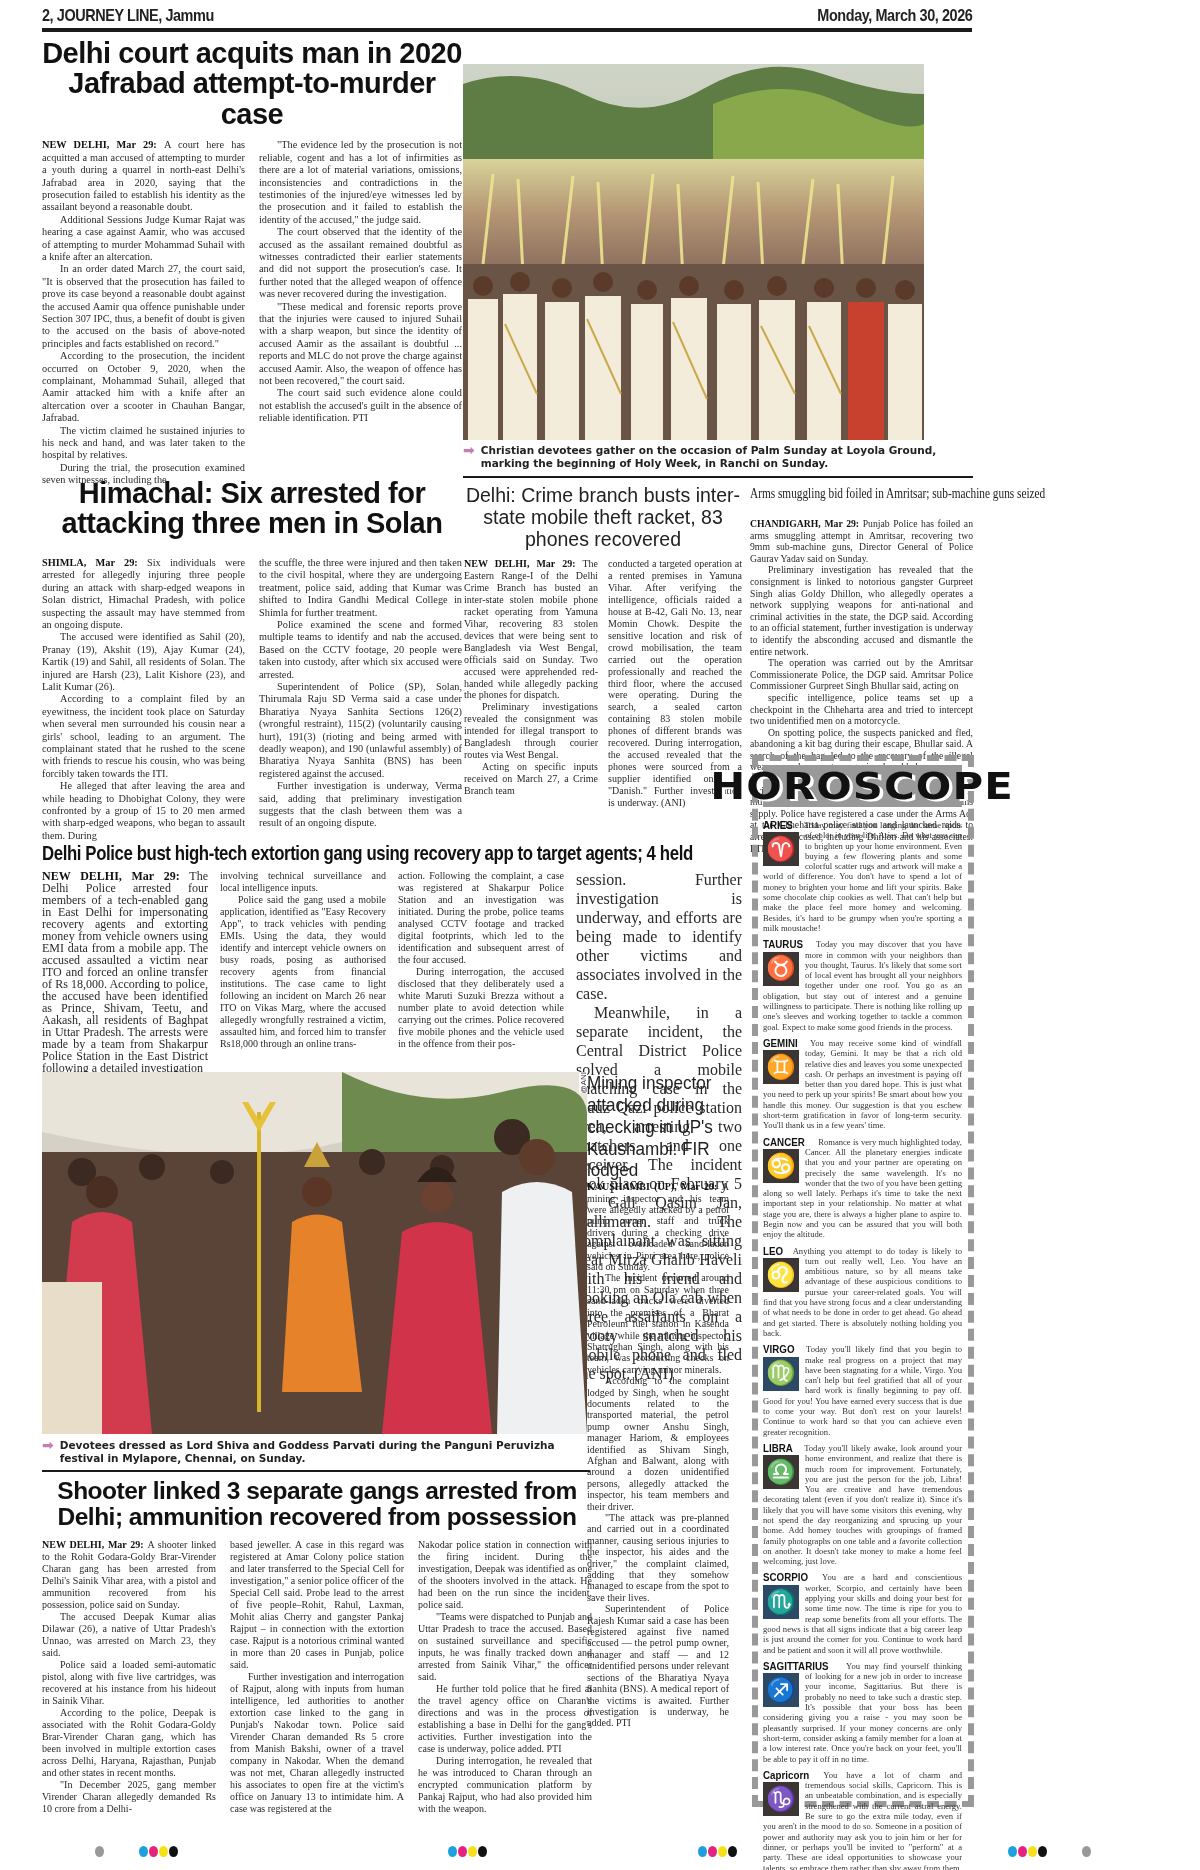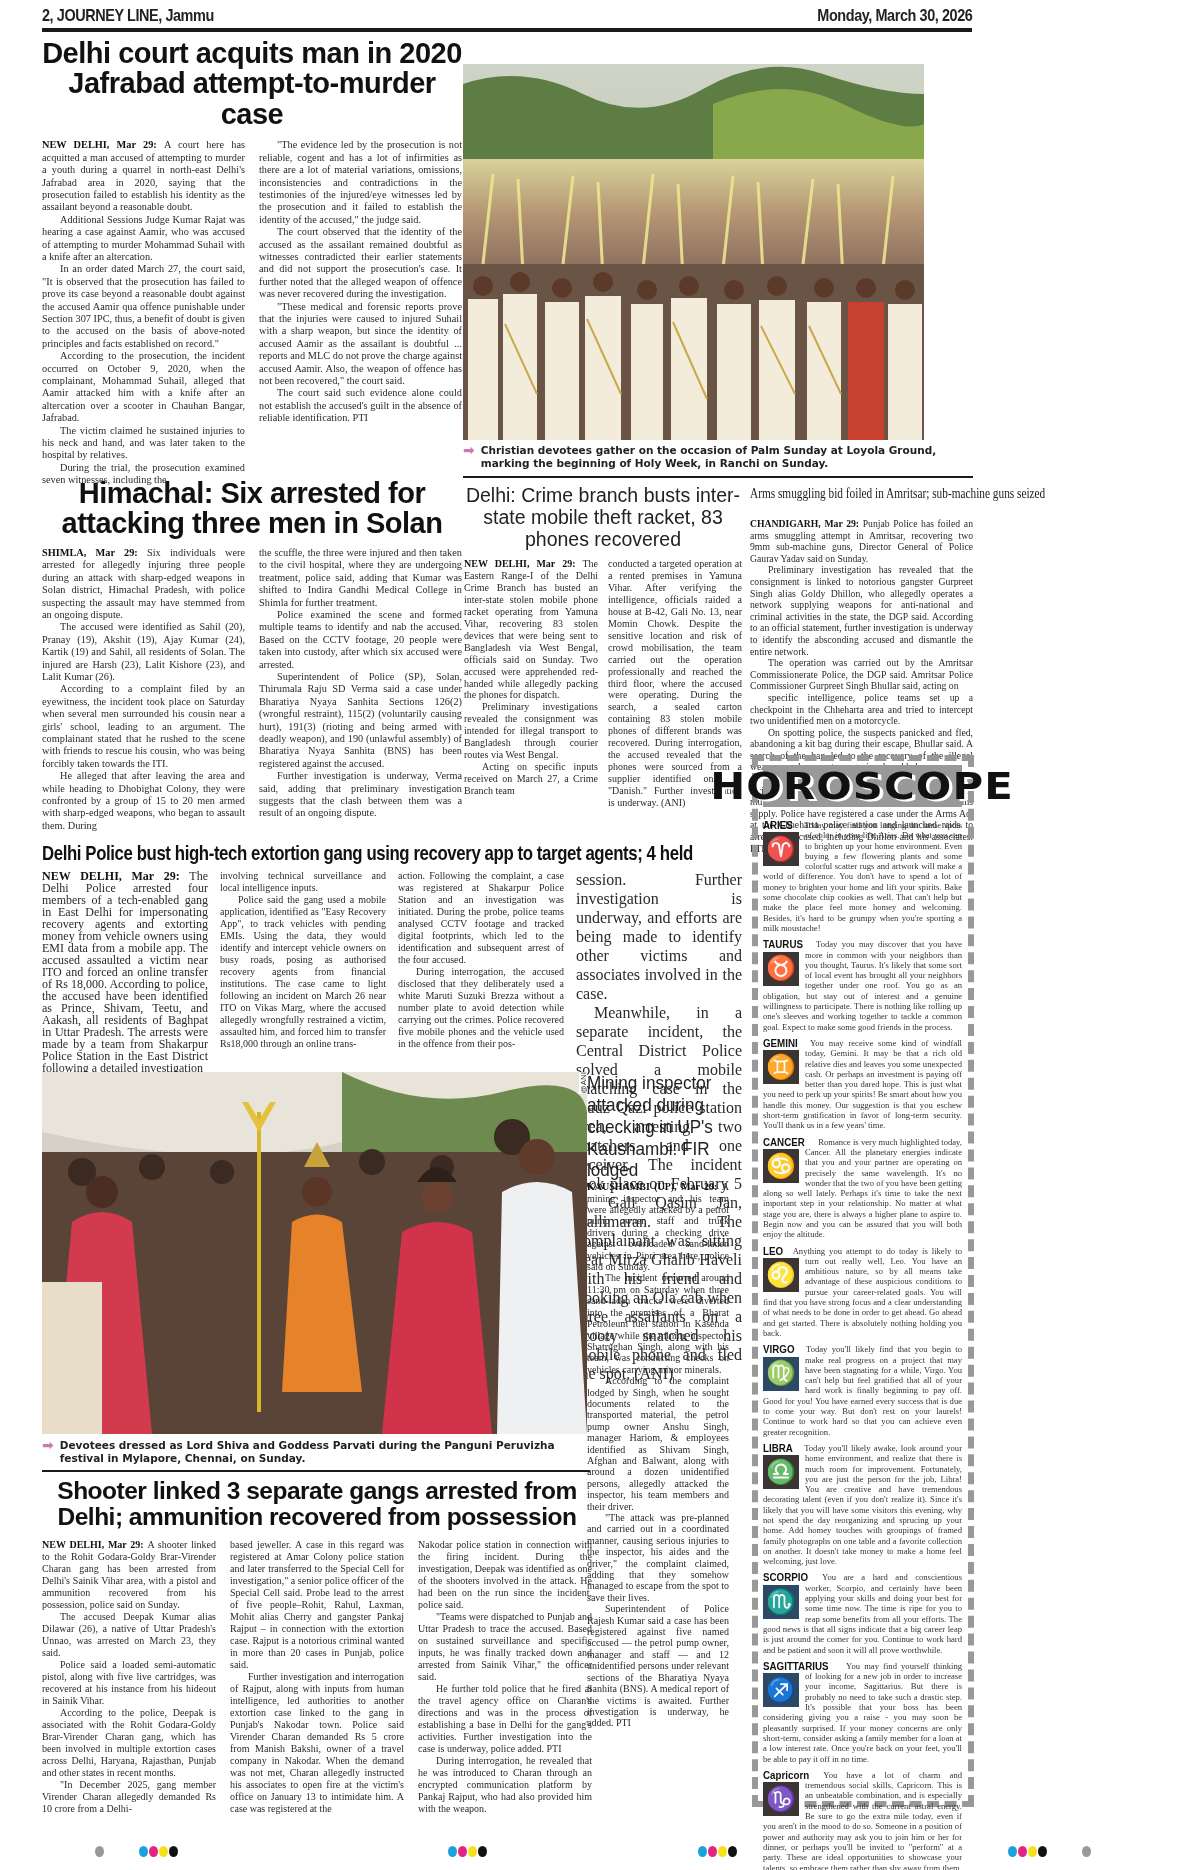--- a/index.html
+++ b/index.html
@@ -125,21 +125,21 @@
   
 </div>
 <div class="abs caption" style="left:463px;top:444px;width:510px">
   <span class="arrow">➡</span>
   <span>Christian devotees gather on the occasion of Palm Sunday at Loyola Ground, marking the beginning of Holy Week, in Ranchi on Sunday.</span>
 </div>
 <div class="abs rule" style="left:463px;top:476px;width:510px;height:1.5px"></div>
 
 <div class="abs" style="left:42px;top:478px;width:420px">
   <div class="hl" style="font-size:29px;text-align:center">Himachal: Six arrested for attacking three men in Solan</div>
-  <div class="cols" style="margin-top:8px">
+  <div class="cols" style="margin-top:18px">
     <div class="col" id="sol-c1">
         <p class="first"><span class="dl">SHIMLA, Mar 29: </span>Six individuals were arrested for allegedly injuring three people during an attack with sharp-edged weapons in Solan district, Himachal Pradesh, with police suspecting the assault may have stemmed from an ongoing dispute.</p>
         <p>The accused were identified as Sahil (20), Pranay (19), Akshit (19), Ajay Kumar (24), Kartik (19) and Sahil, all residents of Solan. The injured are Harsh (23), Lalit Kishore (23), and Lalit Kumar (26).</p>
         <p>According to a complaint filed by an eyewitness, the incident took place on Saturday when several men surrounded his cousin near a girls' school, leading to an argument. The complainant stated that he rushed to the scene with friends to rescue his cousin, who was being forcibly taken towards the ITI.</p>
         <p>He alleged that after leaving the area and while heading to Dhobighat Colony, they were confronted by a group of 15 to 20 men armed with sharp-edged weapons, who began to assault them. During</p>
       </div>
     <div class="col" id="sol-c2">
         <p class="first">the scuffle, the three were injured and then taken to the civil hospital, where they are undergoing treatment, police said, adding that Kumar was shifted to Indira Gandhi Medical College in Shimla for further treatment.</p>
         <p>Police examined the scene and formed multiple teams to identify and nab the accused. Based on the CCTV footage, 20 people were taken into custody, after which six accused were arrested.</p>
         <p>Superintendent of Police (SP), Solan, Thirumala Raju SD Verma said a case under Bharatiya Nyaya Sanhita Sections 126(2) (wrongful restraint), 115(2) (voluntarily causing hurt), 191(3) (rioting and being armed with deadly weapon), and 190 (unlawful assembly) of Bharatiya Nyaya Sanhita (BNS) has been registered against the accused.</p>

